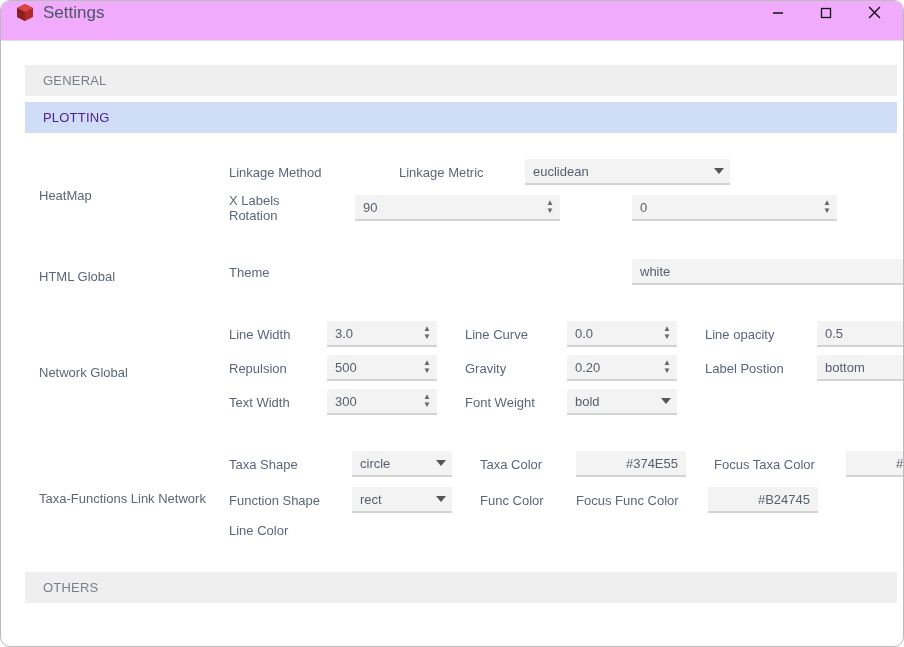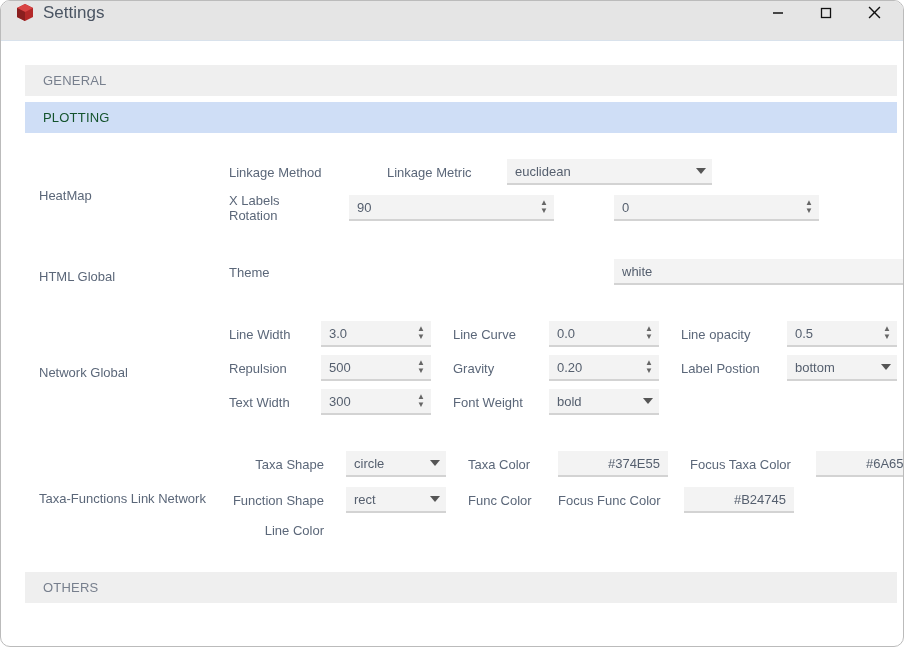--- a/index.html
+++ b/index.html
@@ -7,21 +7,21 @@
   .window {
     width: 904px; height: 647px;
     border: 1px solid #bbb;
     border-radius: 10px;
     overflow: hidden;
     display: flex; flex-direction: column;
     background: #fff;
   }
   .titlebar {
     height: 40px;
-    background: #e5e5e5;
+    background: #f0abfc;
     display: flex; align-items: center;
     padding: 0 6px 16px 14px;
     border-bottom: 1px solid #d9e2ec;
   }
   .titlebar .app-icon {
     width: 20px; height: 20px;
     margin-right: 8px;
     display: flex; align-items: center; justify-content: center;
   }
   .titlebar .title {
@@ -47,44 +47,44 @@
   .section-header {
     background: #efefef;
     padding: 8px 18px;
     font-size: 13px;
     color: #777f8d;
     margin-bottom: 6px;
     letter-spacing: 0.2px;
   }
   .section-header.active {
     background: #cfdef6;
-    color: #14532d;
+    color: #4c1d95;
   }
   .section-body { padding: 20px 8px 6px 14px; }
   .row {
     display: flex;
     align-items: center;
     margin-bottom: 8px;
   }
   .group-label {
     width: 190px;
     flex-shrink: 0;
     color: #5b6779;
   }
   .group-block { flex: 1; }
   .field-row {
     display: flex; align-items: center;
     margin-bottom: 8px;
-    gap: 22px;
+    gap: 28px;
   }
   .field-label {
     color: #5b6779;
   }
   .flabel-lg { width: 98px; flex-shrink: 0; }
-  .flabel-link { width: 95px; flex-shrink: 0; text-align: right; }
+  .flabel-link { width: 95px; flex-shrink: 0; }
   .combo, .spinner, .textin {
     background: #f3f3f3;
     border: none;
     border-bottom: 2px solid #d3d3d3;
     height: 26px;
     display: flex; align-items: center;
     padding: 0 8px;
     font-size: 13px;
     color: #555f6e;
     position: relative;

